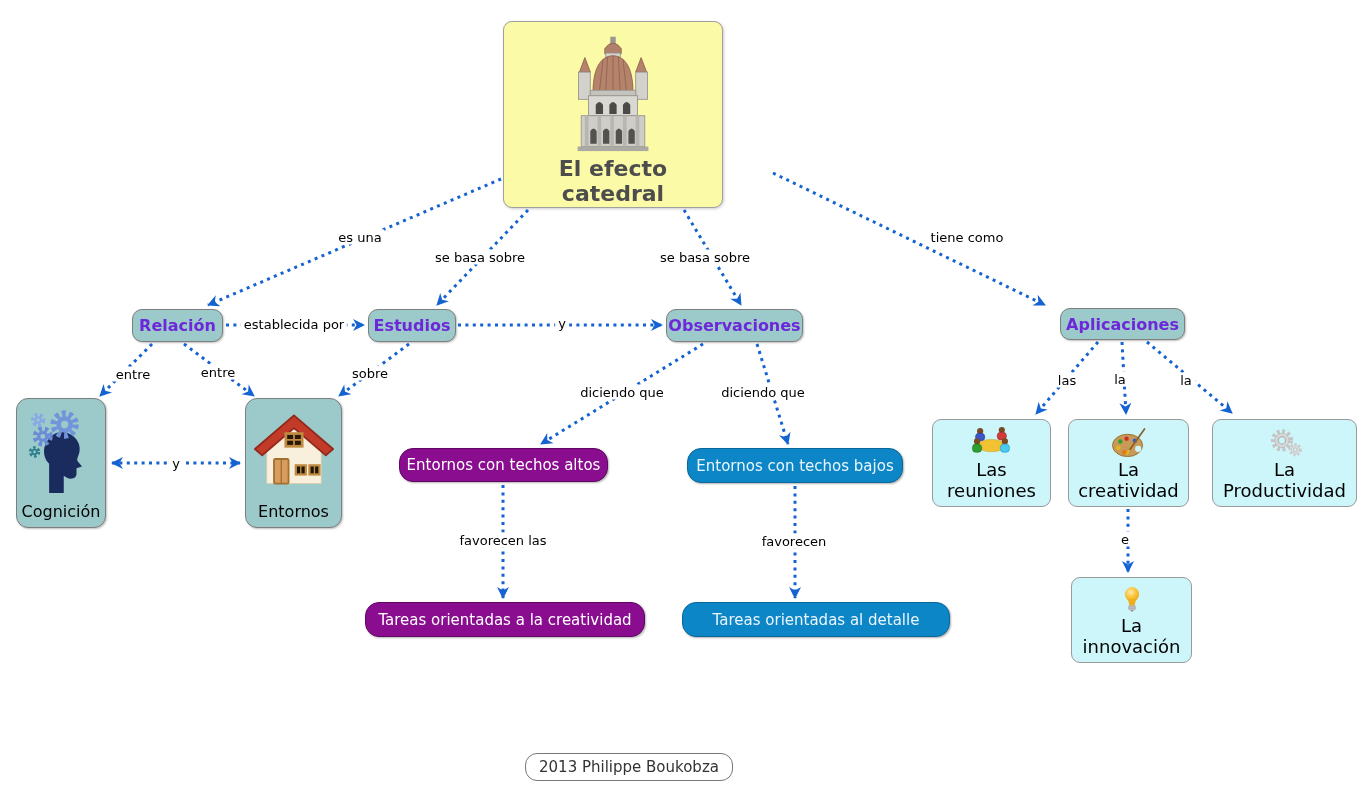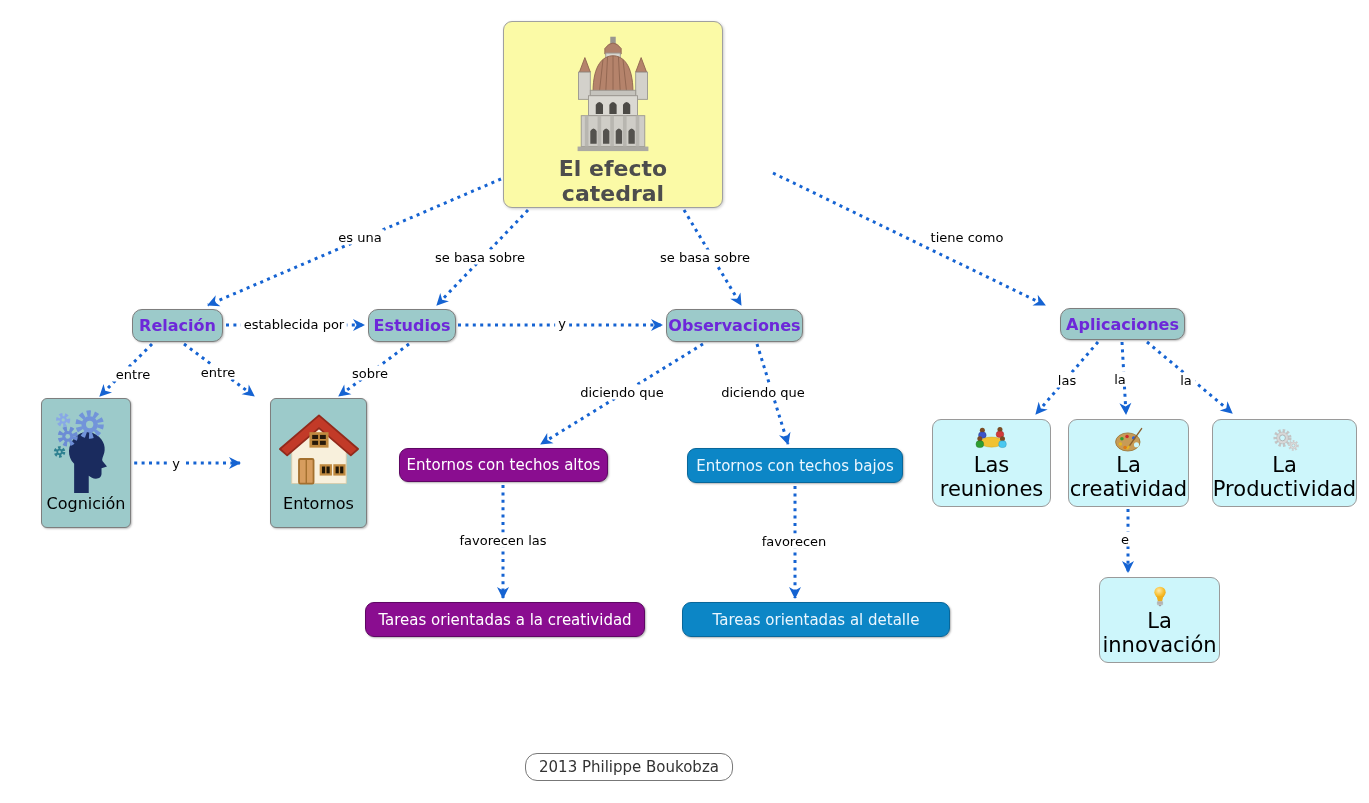--- a/index.html
+++ b/index.html
@@ -2,25 +2,25 @@
 <html><head>
 <meta charset="utf-8">
 <style>
   html,body{margin:0;padding:0;background:#fff;}
   body{font-family:"DejaVu Sans","Liberation Sans",sans-serif;}
   #canvas{position:relative;width:1369px;height:803px;background:#ffffff;overflow:hidden;}
   #edges{position:absolute;left:0;top:0;z-index:1;}
   .edge{stroke:#1563D2;stroke-width:3;stroke-dasharray:3 4.4;fill:none;}
   .node{position:absolute;box-sizing:border-box;display:flex;align-items:center;justify-content:center;z-index:2;text-align:center;}
   .teal{background:#9CCACA;border:1px solid #7E7E7E;border-radius:10px;font-weight:bold;font-size:16px;color:#6d28d9;box-shadow:1px 1px 2px rgba(0,0,0,.25);white-space:nowrap;}
-  .teal-img{background:#9CCACA;border:1px solid #7E7E7E;border-radius:6px;flex-direction:column;justify-content:space-between;padding:10px 2px 14px;font-size:16px;color:#000;box-shadow:1px 1px 2px rgba(0,0,0,.25);margin-left:25px;}
-  .stmt{border-radius:9px;font-size:15px;box-shadow:1px 1px 2px rgba(0,0,0,.3);white-space:nowrap;}
+  .teal-img{background:#9CCACA;border:1px solid #7E7E7E;border-radius:12px;flex-direction:column;justify-content:space-between;padding:10px 2px 6px;font-size:16px;color:#000;box-shadow:1px 1px 2px rgba(0,0,0,.25);}
+  .stmt{border-radius:14px;font-size:15px;box-shadow:1px 1px 2px rgba(0,0,0,.3);white-space:nowrap;}
   .purple{background:#8A0D90;border:1px solid #5e0763;color:#FFFFFF;}
   .blue{background:#0C86C6;border:1px solid #09679a;color:#EAF6FE;}
-  .app{background:#CDF6FB;border:1px solid #9A9A9A;border-radius:9px;flex-direction:column;justify-content:space-between;padding:7px 2px 5px;font-size:21px;color:#000;}
+  .app{background:#CDF6FB;border:1px solid #9A9A9A;border-radius:9px;flex-direction:column;justify-content:space-between;padding:7px 2px 5px;font-size:18px;color:#000;}
   .rootnode{background:#FBFAA6;border:1px solid #A0A0A0;border-radius:9px;flex-direction:column;justify-content:flex-start;padding-top:12px;box-shadow:1px 1px 3px rgba(0,0,0,.2);}
   .root-title{font-size:22px;font-weight:bold;color:#4D4D4D;margin-top:4px;}
   .elabel{position:absolute;transform:translate(-50%,-50%);background:#ffffff;padding:0 3px;font-size:13px;color:#000;white-space:nowrap;z-index:3;}
   .credit{position:absolute;left:629px;top:753px;transform:translateX(-50%);background:#fff;border:1px solid #777;border-radius:12px;padding:4px 13px;font-size:15px;color:#333;z-index:2;white-space:nowrap;}
   .nlabel{display:block;}
 </style>
 </head>
 <body>
 
 <div id="canvas">
@@ -169,21 +169,21 @@
     <svg viewBox="0 0 80 62" width="72" height="56">
       <circle cx="34" cy="26" r="17" fill="none" stroke="#C4C4C4" stroke-width="9" stroke-dasharray="5.5 4.5"></circle>
       <circle cx="34" cy="26" r="14" fill="#D7D7D7" stroke="#ABABAB"></circle>
       <circle cx="34" cy="26" r="7" fill="#CDF6FB" stroke="#ABABAB" stroke-width="2"></circle>
       <circle cx="60" cy="44" r="10" fill="none" stroke="#CDCDCD" stroke-width="6" stroke-dasharray="4 3.4"></circle>
       <circle cx="60" cy="44" r="8" fill="#DEDEDE" stroke="#B4B4B4"></circle>
       <circle cx="60" cy="44" r="3.6" fill="#CDF6FB" stroke="#B4B4B4" stroke-width="1.5"></circle>
     </svg>
     <span class="nlabel">La Productividad</span>
   </div>
-  <div class="node app" style="left:1071px;top:577px;width:121px;height:86px;margin-left:28px;">
+  <div class="node app" style="left:1071px;top:577px;width:121px;height:86px;">
     <svg viewBox="0 0 50 72" width="44" height="58">
       <defs>
         <radialGradient id="bulbg" cx="40%" cy="35%" r="75%">
           <stop offset="0%" stop-color="#FFE9A8"></stop>
           <stop offset="60%" stop-color="#F7BE2C"></stop>
           <stop offset="100%" stop-color="#EC9F12"></stop>
         </radialGradient>
       </defs>
       <circle cx="25" cy="22" r="17" fill="url(#bulbg)"></circle>
       <path d="M15,34 L35,34 L31,50 L19,50 Z" fill="#EFAF1C"></path>

